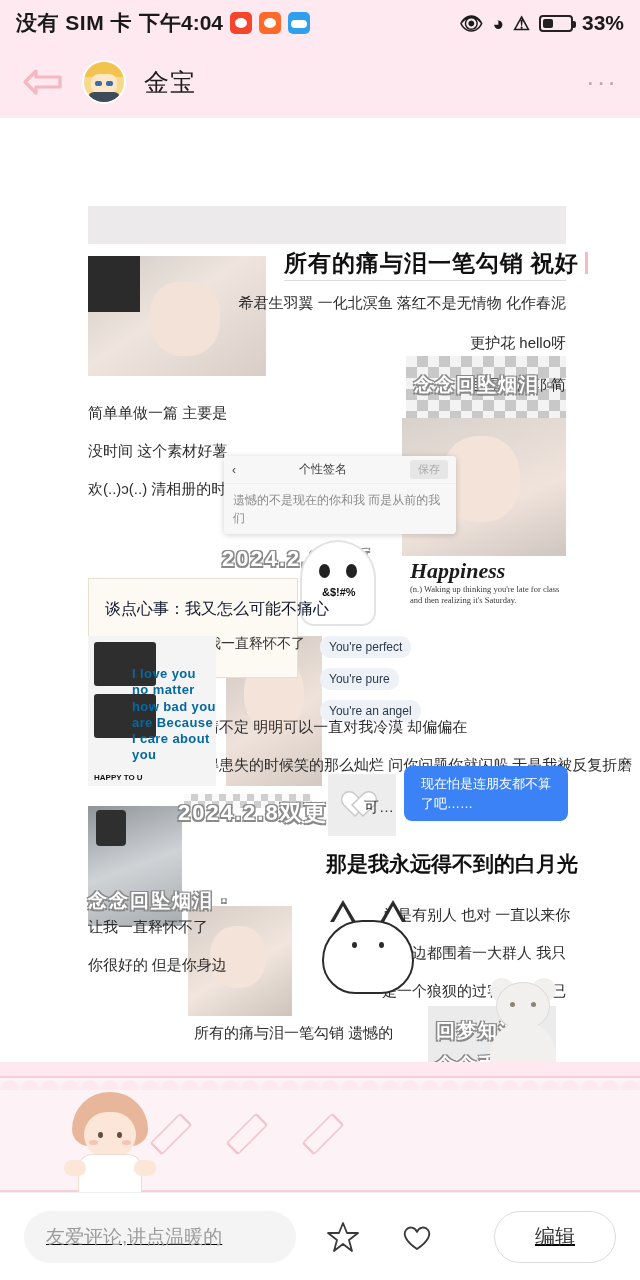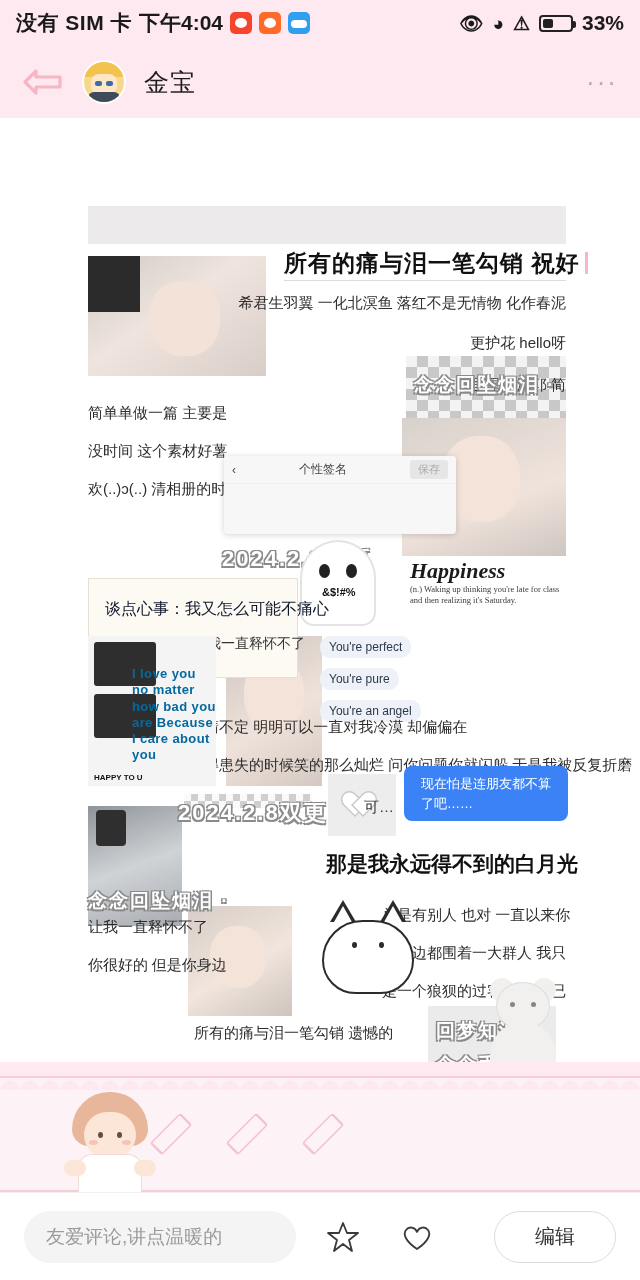--- a/index.html
+++ b/index.html
@@ -112,20 +112,21 @@
     background-image:
       linear-gradient(45deg,#cfcfcf 25%, transparent 25%, transparent 75%, #cfcfcf 75%),
       linear-gradient(45deg,#cfcfcf 25%, transparent 25%, transparent 75%, #cfcfcf 75%);
     background-size: 14px 14px; background-position: 0 0, 7px 7px; background-color:#fafafa;
   }
 
   
   .headline {
     position:absolute; left:196px; top:42px; font-size:23px; font-weight:700; color:#111; letter-spacing:1px;
     white-space: nowrap;
+    font-family: Liberation Serif, serif;
   }
   .headline .bar { display:inline-block; width:3px; height:22px; background:#f4b9c6; vertical-align:-3px; margin-left:6px;}
   .line-rule { position:absolute; left:196px; top:74px; width:282px; height:1px; background:#ddd; }
 
   .rtext { position:absolute; right:0; font-size:15px; color:#2d2d2d; text-align:right; white-space:nowrap;}
   .ltext { position:absolute; font-size:15px; color:#2d2d2d; white-space:nowrap;}
 
   
   .sigcard {
     position:absolute; left:136px; top:250px; width:232px; height:78px;
@@ -269,21 +270,21 @@
     position:absolute; right:22px; top:44px;
     background:#f78ca4; color:#fff; font-size:21px; font-weight:600;
     padding:12px 26px; border-radius:26px; letter-spacing:2px;
     box-shadow:0 2px 6px rgba(0,0,0,.12); cursor:pointer;
   }
 
   
   .bottombar {
     position:absolute; left:0; right:0; bottom:0; height:88px;
     background:#fff; border-top:1px solid #f0f0f0;
-    display:flex; align-items:center; padding:12px 24px; gap:20px;
+    display:flex; align-items:center; padding:12px 24px; gap:20px;text-decoration:underline;
   }
   .comment-input {
     flex:0 0 auto; width:272px; height:52px; border-radius:26px;
     background:#f4f4f4; color:#9b9b9b; font-size:19px;
     display:flex; align-items:center; padding:0 22px;
   }
   .ic-btn { width:54px; height:54px; display:flex; align-items:center; justify-content:center; cursor:pointer;}
   .ic-btn svg { display:block; }
   .edit-btn {
     margin-left:auto; width:122px; height:52px; border:1.5px solid #dcdcdc; border-radius:26px;
@@ -355,20 +356,21 @@
     <div class="ltext" style="left:0; top:198px;">简单单做一篇  主要是</div>
     <div class="ltext" style="left:0; top:236px;">没时间  这个素材好薯</div>
     <div class="ltext" style="left:0; top:274px;">欢(..)ɔ(..)  清相册的时候找到哒嘿嘿</div>
 
     <div class="sigcard">
       <div class="bar">
         <span>‹</span>
         <span class="t">个性签名</span>
         <span class="save">保存</span>
       </div>
+      <div class="body">遗憾的不是现在的你和我 而是从前的我们</div>
     </div>
 
     <div class="outline-text" style="left:134px; top:338px; font-size:22px;">2024.2.8双更</div>
     <div class="outline-text" style="left:326px; top:166px; font-size:19px;">念念回坠烟泪 ·</div>
     <div class="outline-text" style="left:90px; top:592px; font-size:22px;">2024.2.8双更</div>
     <div class="outline-text" style="left:0px; top:682px; font-size:19px;">念念回坠烟泪 ·</div>
 
     <div class="ghost">
       <span class="bodyg"></span>
       <span class="eye eyeL"></span>

